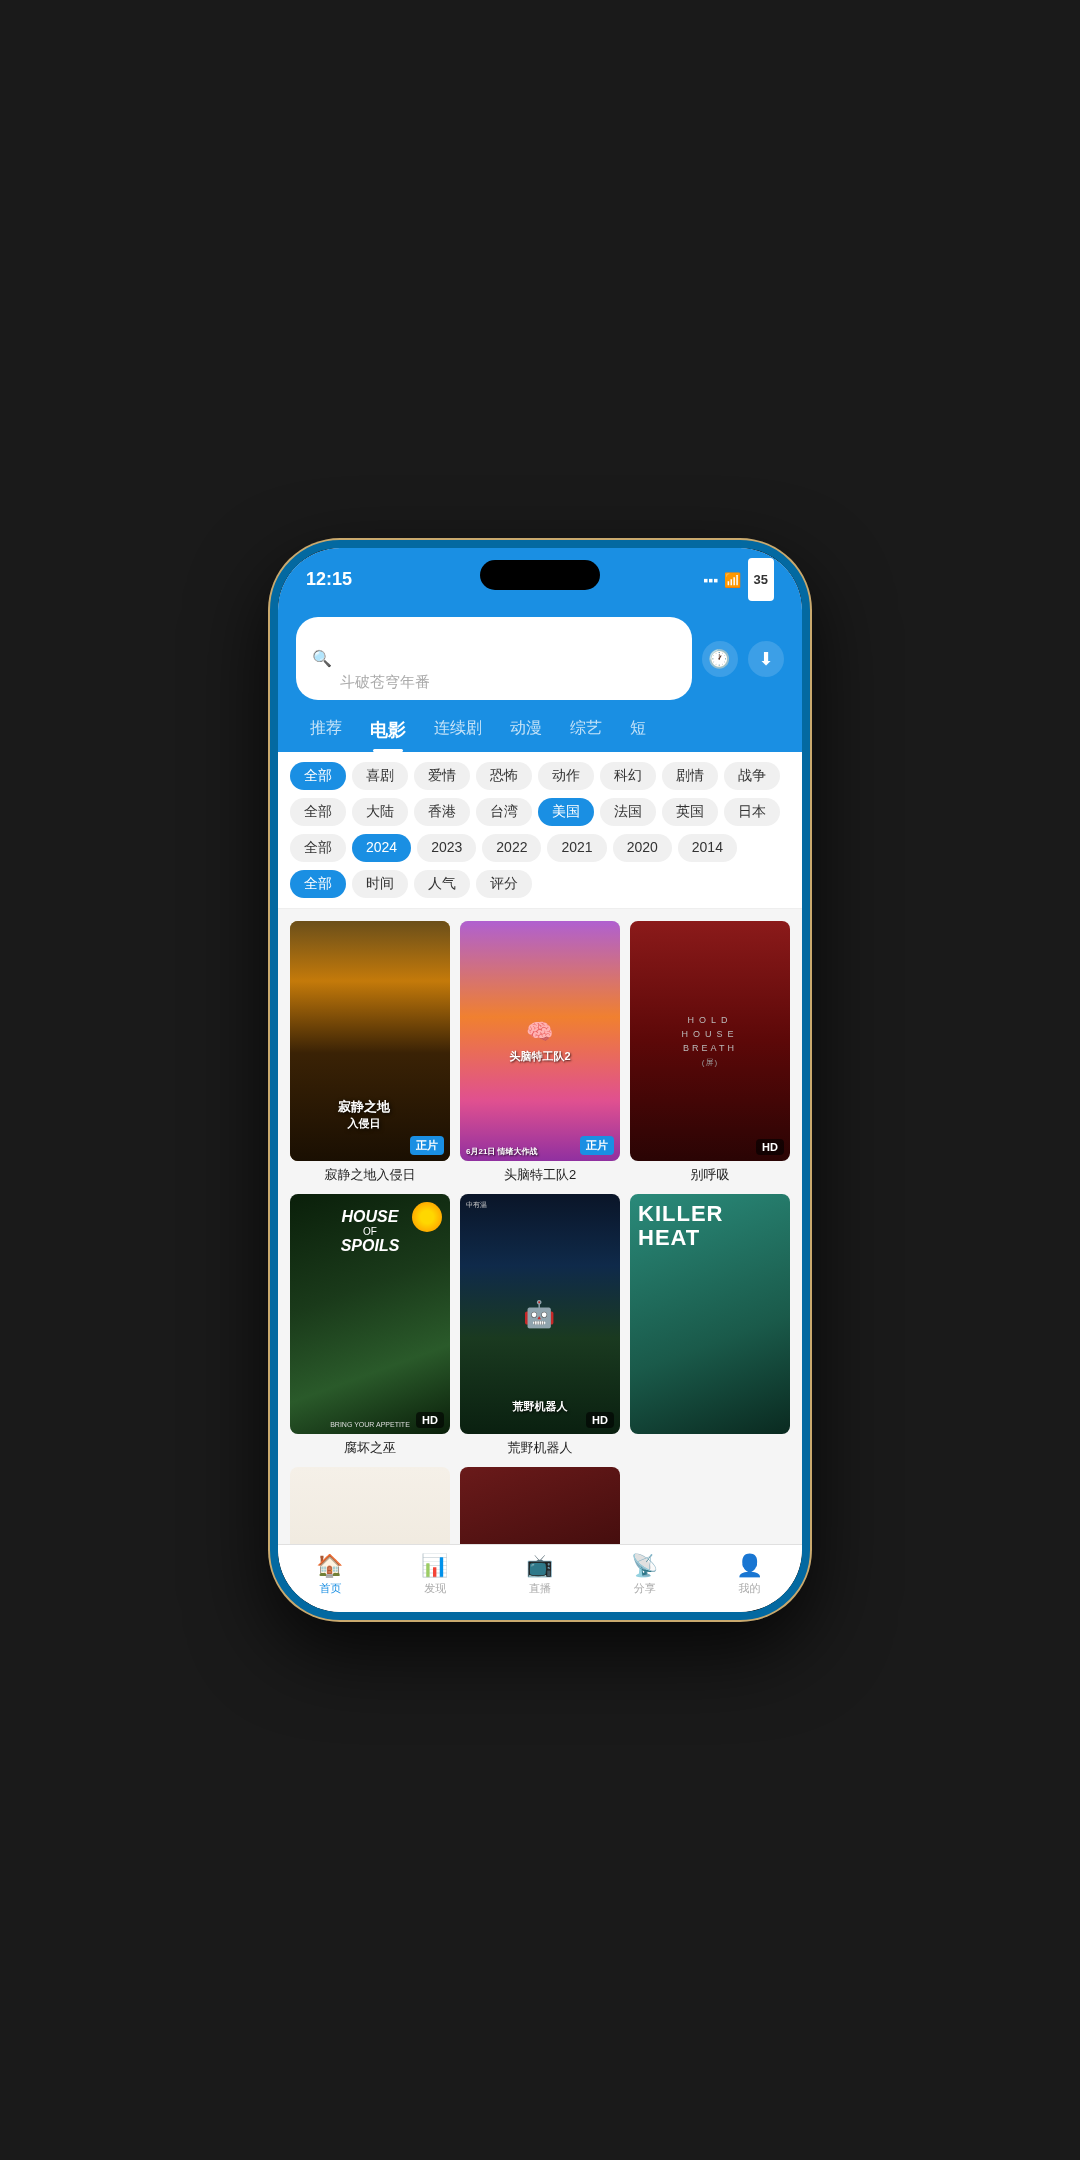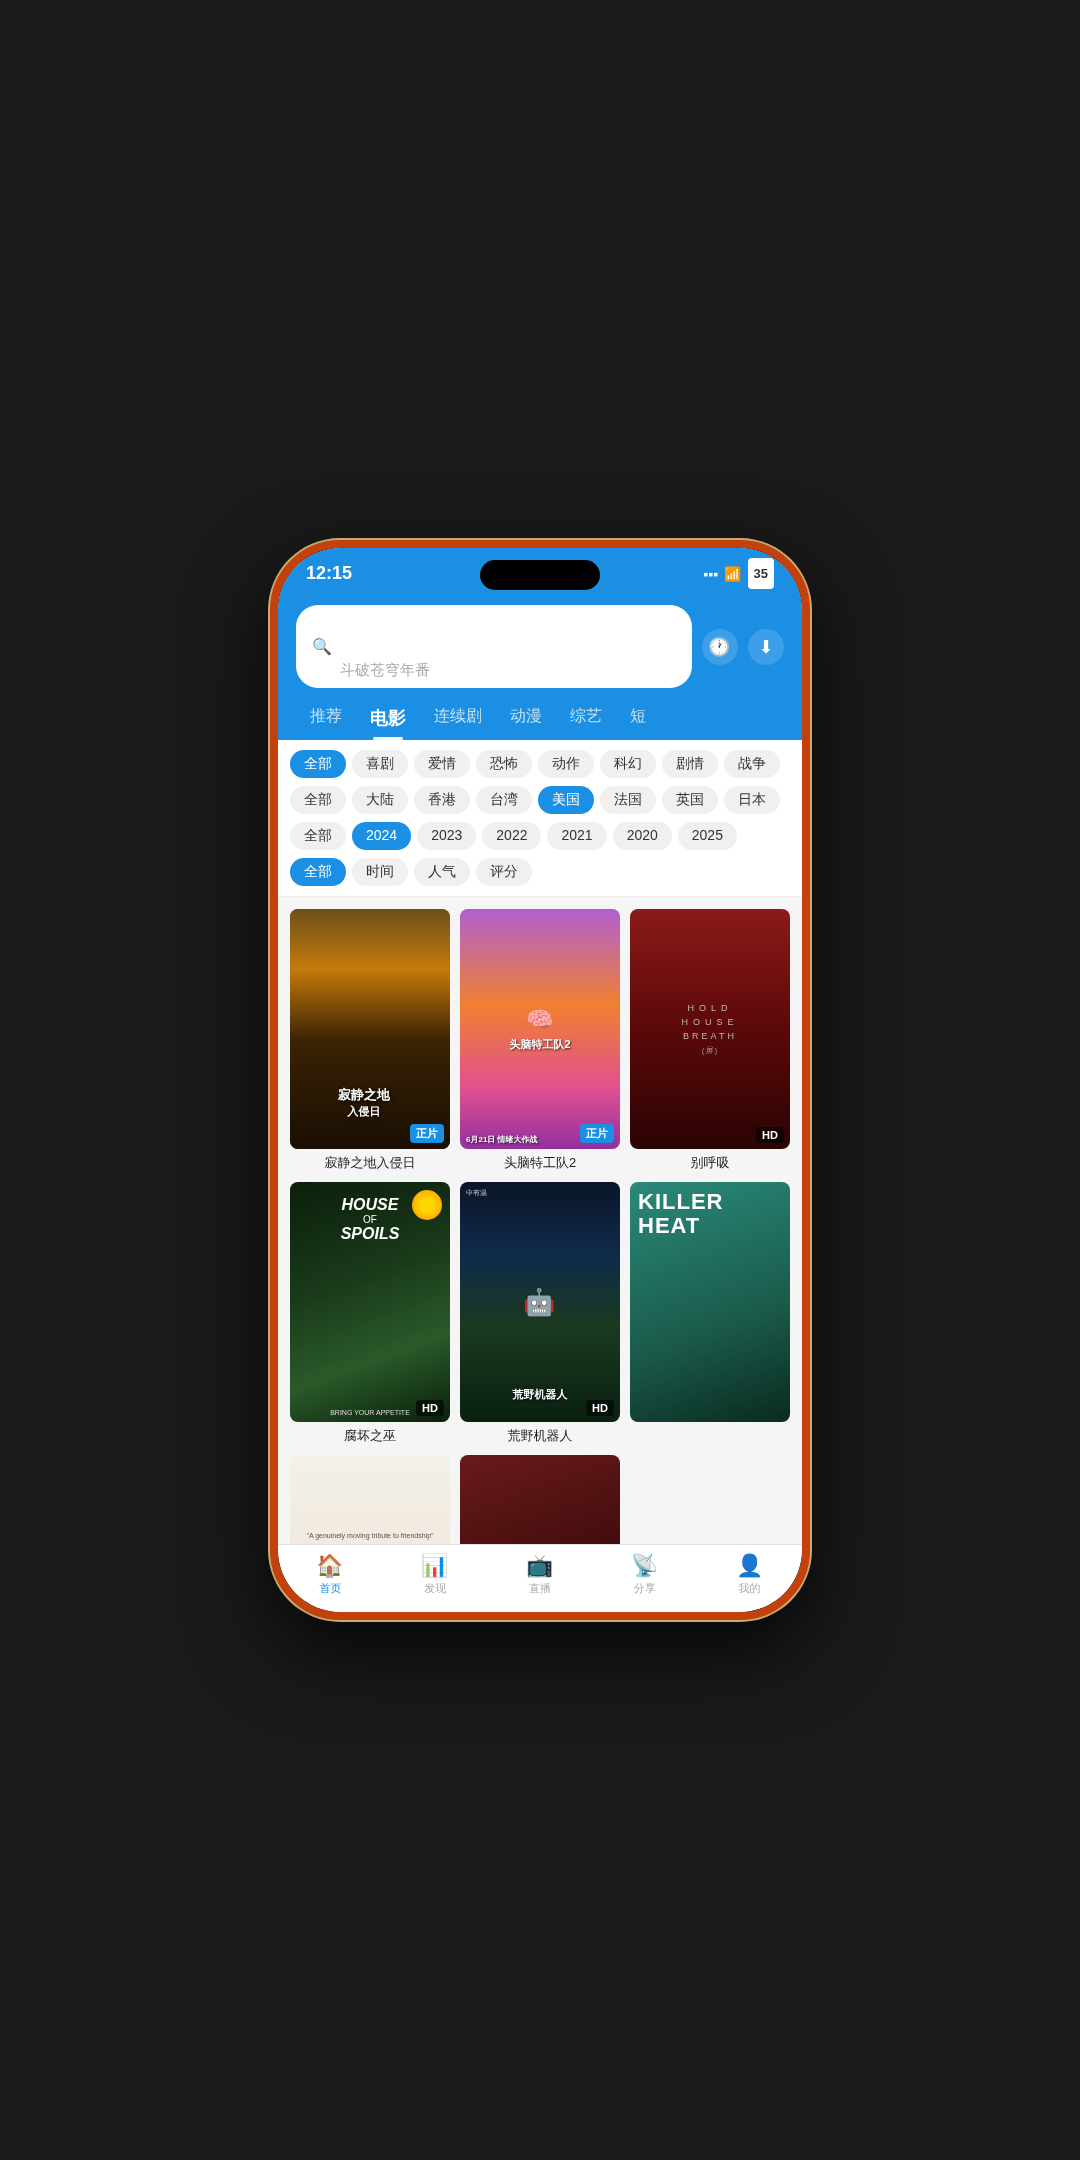--- a/index.html
+++ b/index.html
@@ -10,21 +10,21 @@
       justify-content: center;
       align-items: center;
       min-height: 100vh;
       font-family: -apple-system, 'PingFang SC', 'Helvetica Neue', sans-serif;
     }
     .phone-frame {
       width: 540px;
       height: 1080px;
       background: #111;
       border-radius: 70px;
-      border: 8px solid #c2410c;
+      border: 8px solid #0369a1;
       box-shadow: 0 0 0 2px #c9a96e, 0 30px 80px rgba(0,0,0,0.8);
       overflow: hidden;
       position: relative;
     }
     .phone-screen {
       width: 100%;
       height: 100%;
       background: #f0f0f0;
       border-radius: 62px;
       overflow: hidden;
@@ -50,21 +50,21 @@
       display: flex;
       align-items: center;
       gap: 6px;
       color: white;
       font-size: 14px;
     }
     .battery-badge {
       background: white;
       color: #333;
       border-radius: 4px;
-      padding: 8px 6px;
+      padding: 14px 6px;
       font-size: 13px;
       font-weight: 700;
     }
 
     
     .dynamic-island {
       position: absolute;
       top: 12px;
       left: 50%;
       transform: translateX(-50%);
@@ -382,21 +382,21 @@
           <div class="filter-chip">日本</div>
         </div>
 
         <div class="filter-row">
           <div class="filter-chip">全部</div>
           <div class="filter-chip active">2024</div>
           <div class="filter-chip">2023</div>
           <div class="filter-chip">2022</div>
           <div class="filter-chip">2021</div>
           <div class="filter-chip">2020</div>
-          <div class="filter-chip">2025</div>
+          <div class="filter-chip">2014</div>
         </div>
 
         <div class="filter-row">
           <div class="filter-chip active">全部</div>
           <div class="filter-chip">时间</div>
           <div class="filter-chip">人气</div>
           <div class="filter-chip">评分</div>
         </div>
       </div>
 

